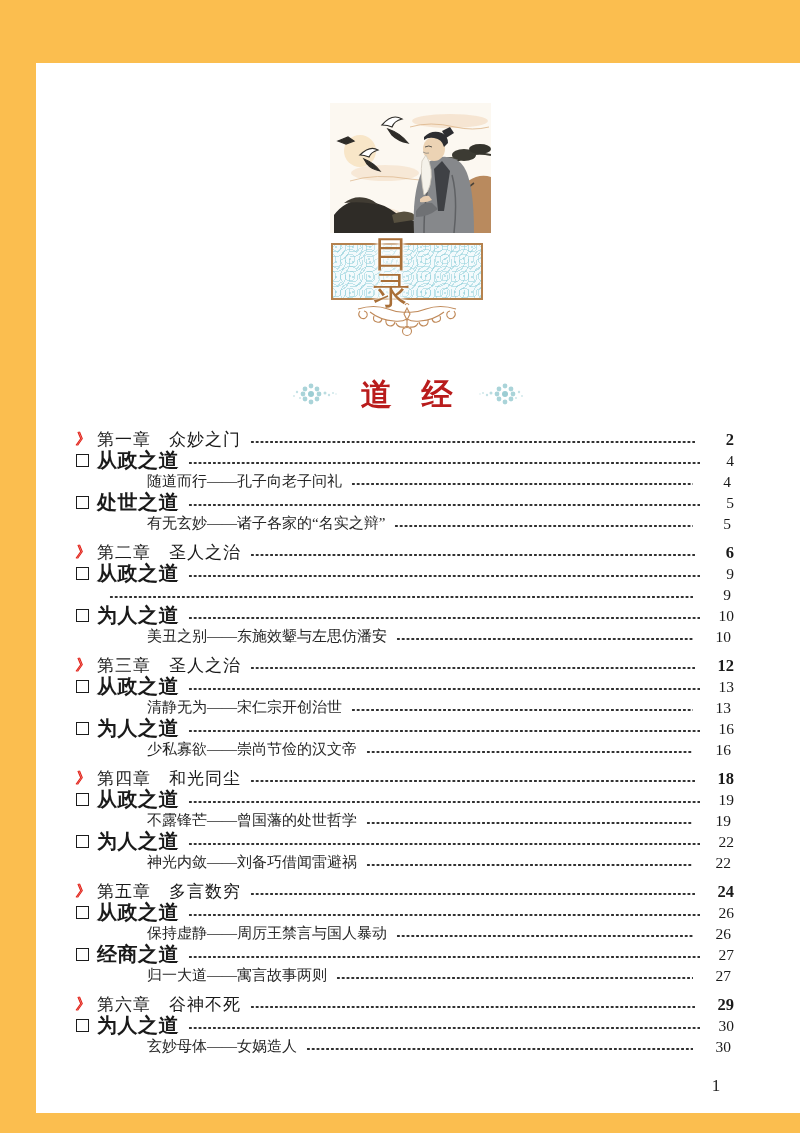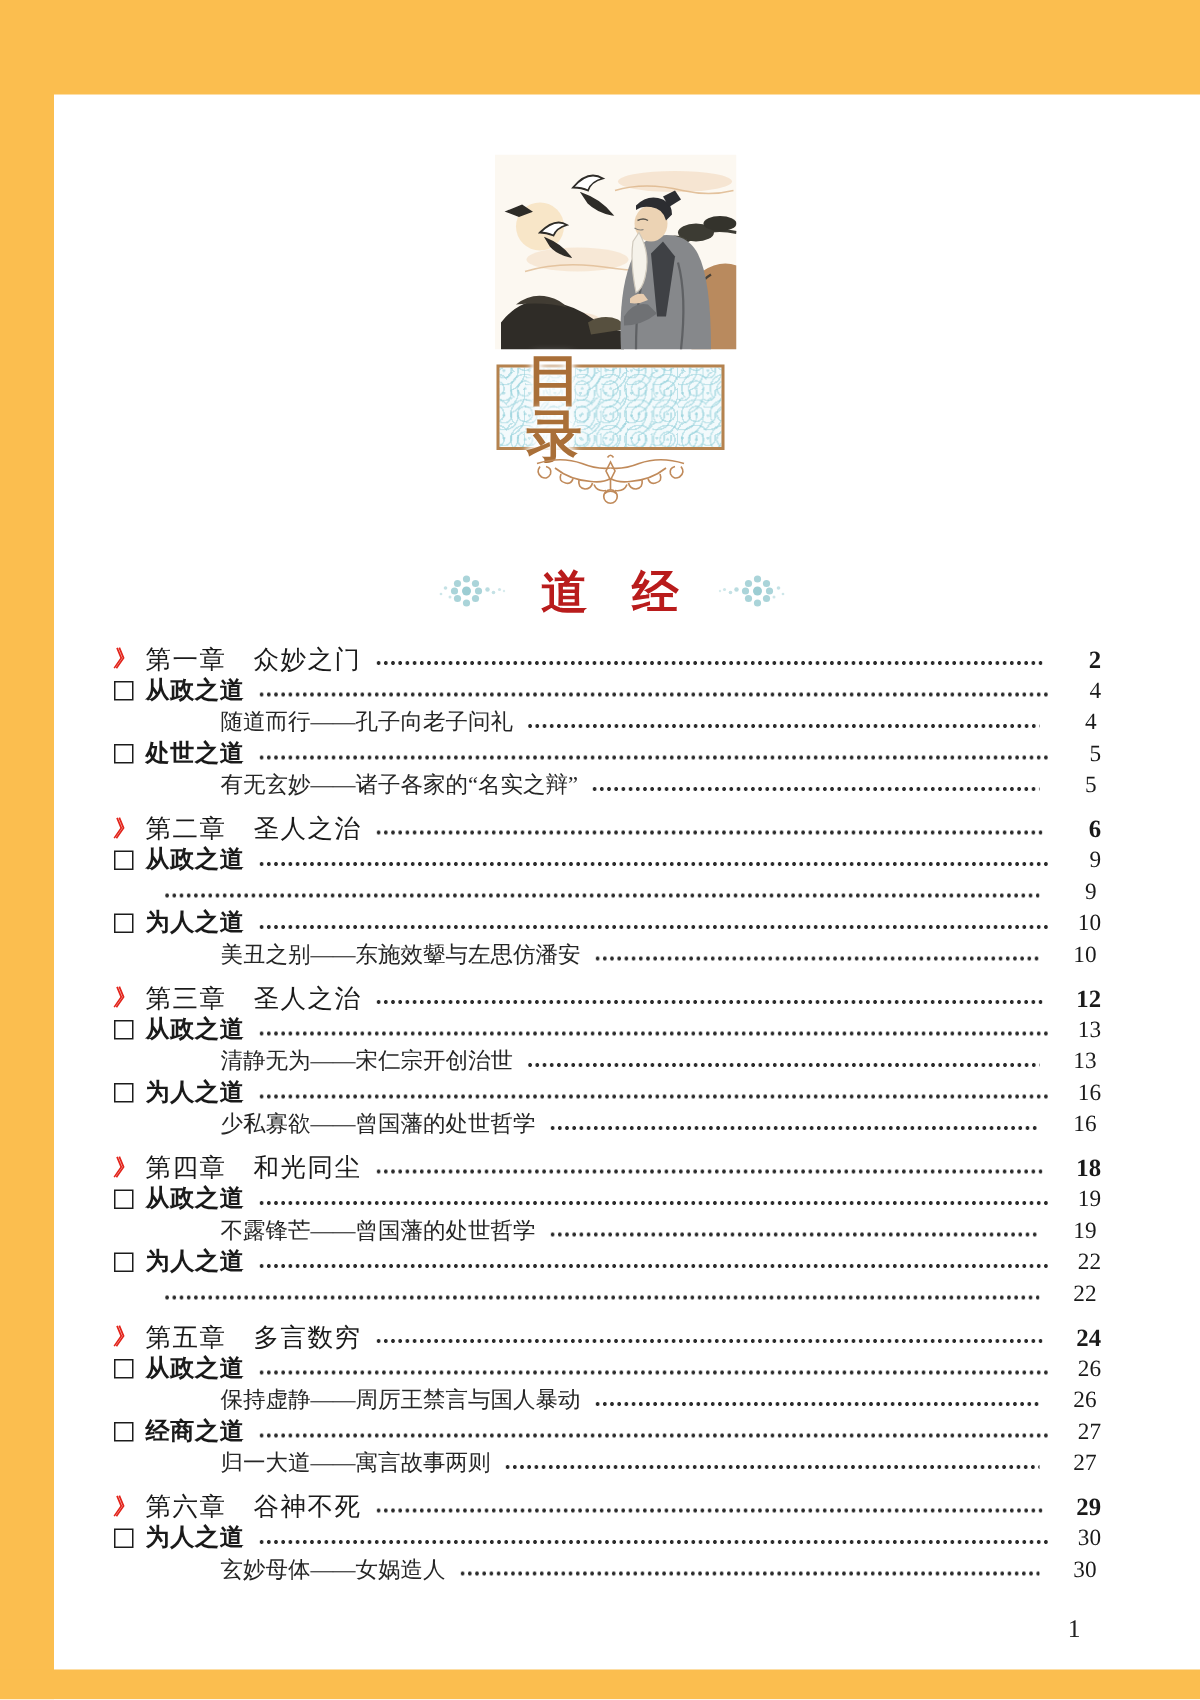--- a/index.html
+++ b/index.html
@@ -19,22 +19,22 @@
   .mulu-box{
     position:absolute;left:331px;top:243px;width:152px;height:57px;
     box-sizing:border-box;border:2px solid #B5824E;
     background:
       repeating-radial-gradient(circle at 3px 2px, rgba(140,205,216,.55) 0 1px, transparent 1px 4.5px) 0 0/17px 15px,
       repeating-radial-gradient(circle at 12px 11px, rgba(140,205,216,.5) 0 1px, transparent 1px 4.5px) 5px 3px/19px 17px,
       #f3fafc;
     display:flex;align-items:center;justify-content:center;
   }
   .mulu-title{
-    font-size:37px;font-weight:700;color:#A96F38;line-height:1;
-    letter-spacing:34px;padding-left:18px;
+    font-size:37px;font-weight:400;color:#A96F38;line-height:1;
+    letter-spacing:34px;padding-left:40px;
     text-shadow:0 0 3px #fff,0 0 5px #fff,0 0 7px #fff;
   }
 
   
   .flourish{position:absolute;left:356px;top:302px;width:102px;height:38px;}
 
   
   .daojing-row{
     position:absolute;left:8px;top:374px;width:800px;height:40px;
     display:flex;align-items:center;justify-content:center;gap:24px;
@@ -48,21 +48,21 @@
   
   .toc{position:absolute;left:76px;top:429px;width:658px;}
   .row{display:flex;align-items:center;height:21px;}
   .row.chapter:not(:first-child){margin-top:8px;}
   .marker{flex:none;width:21px;display:flex;align-items:center;}
   .row.chapter .marker{color:#E2231A;font-weight:bold;font-size:15px;transform:skewX(-8deg);}
   .sq{display:inline-block;width:11px;height:11px;border:1.8px solid #1c1c1c;background:transparent;}
   .row.sub .marker{width:24px;}
   .label{flex:none;white-space:nowrap;color:#1a1a1a;}
   .row.chapter .label{font-size:17px;font-weight:normal;letter-spacing:1px;}
-  .row.section .label{font-size:16px;font-weight:bold;letter-spacing:0.5px;}
+  .row.section .label{font-size:20px;font-weight:bold;letter-spacing:0.5px;}
   .row.sub .label{font-family:"Liberation Serif",serif;font-size:15px;font-weight:normal;color:#262626;padding-left:47px;}
   .leader{
     flex:1;align-self:stretch;margin:0 7px 0 9px;
     background-image:radial-gradient(circle, #2b2b2b 1.05px, transparent 1.5px);
     background-size:4.8px 4px;background-repeat:repeat-x;background-position:left 62%;
   }
   .row.section .leader{margin-right:2px;}
   .row.sub .leader{margin-right:9px;}
   .pnum{
     flex:none;width:32px;text-align:right;
@@ -325,21 +325,21 @@
       <span class="marker">
           <i class="sq"></i>
         </span>
       <span class="label">为人之道</span>
       <span class="leader"></span>
       <span class="pnum">16</span>
     </div>
 
     <div class="row sub">
       <span class="marker"></span>
-      <span class="label">少私寡欲——曾国藩的处世哲学</span>
+      <span class="label">少私寡欲——崇尚节俭的汉文帝</span>
       <span class="leader"></span>
       <span class="pnum">16</span>
     </div>
 
     <div class="row chapter">
       <span class="marker">》</span>
       <span class="label">第四章　和光同尘</span>
       <span class="leader"></span>
       <span class="pnum">18</span>
     </div>
@@ -364,20 +364,21 @@
       <span class="marker">
           <i class="sq"></i>
         </span>
       <span class="label">为人之道</span>
       <span class="leader"></span>
       <span class="pnum">22</span>
     </div>
 
     <div class="row sub">
       <span class="marker"></span>
+      <span class="label">神光内敛——刘备巧借闻雷避祸</span>
       <span class="leader"></span>
       <span class="pnum">22</span>
     </div>
 
     <div class="row chapter">
       <span class="marker">》</span>
       <span class="label">第五章　多言数穷</span>
       <span class="leader"></span>
       <span class="pnum">24</span>
     </div>

